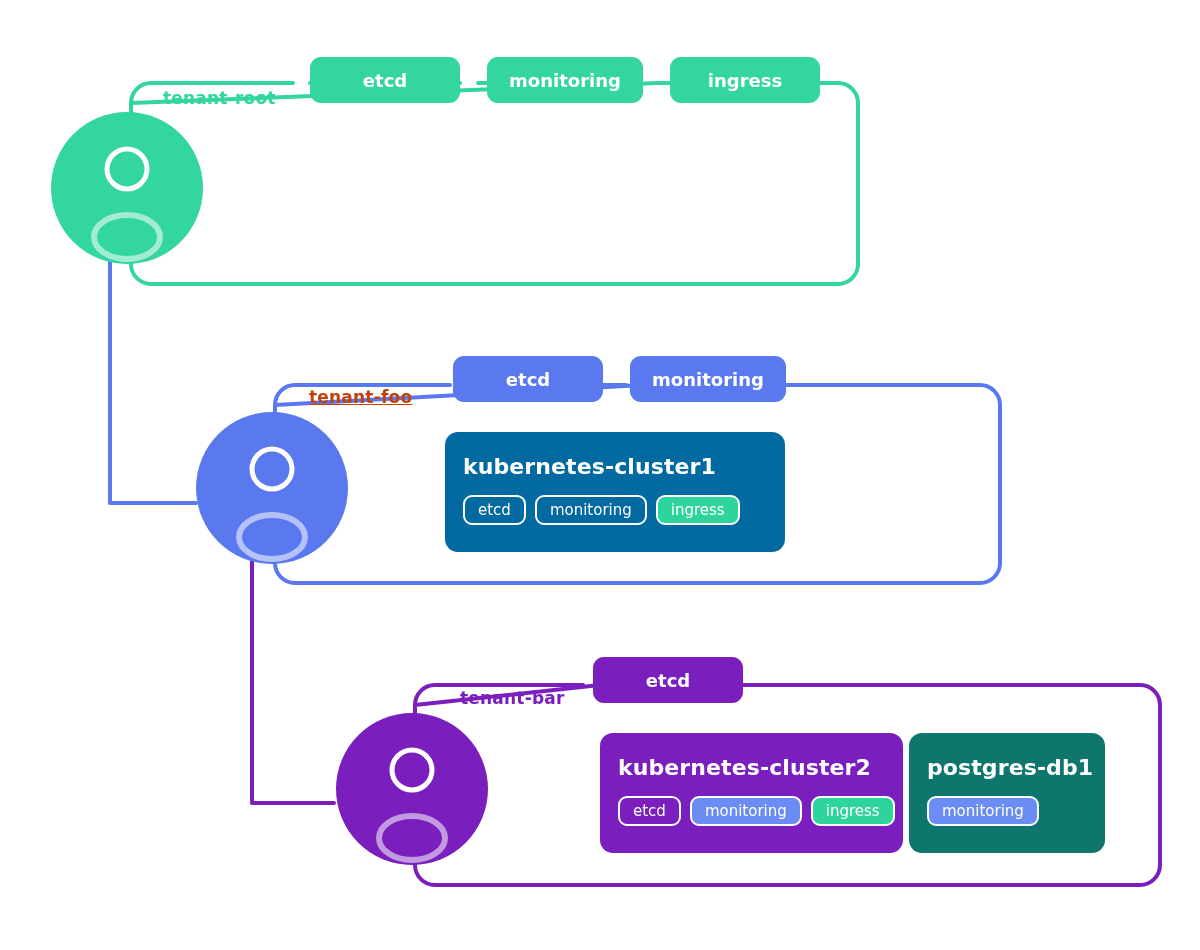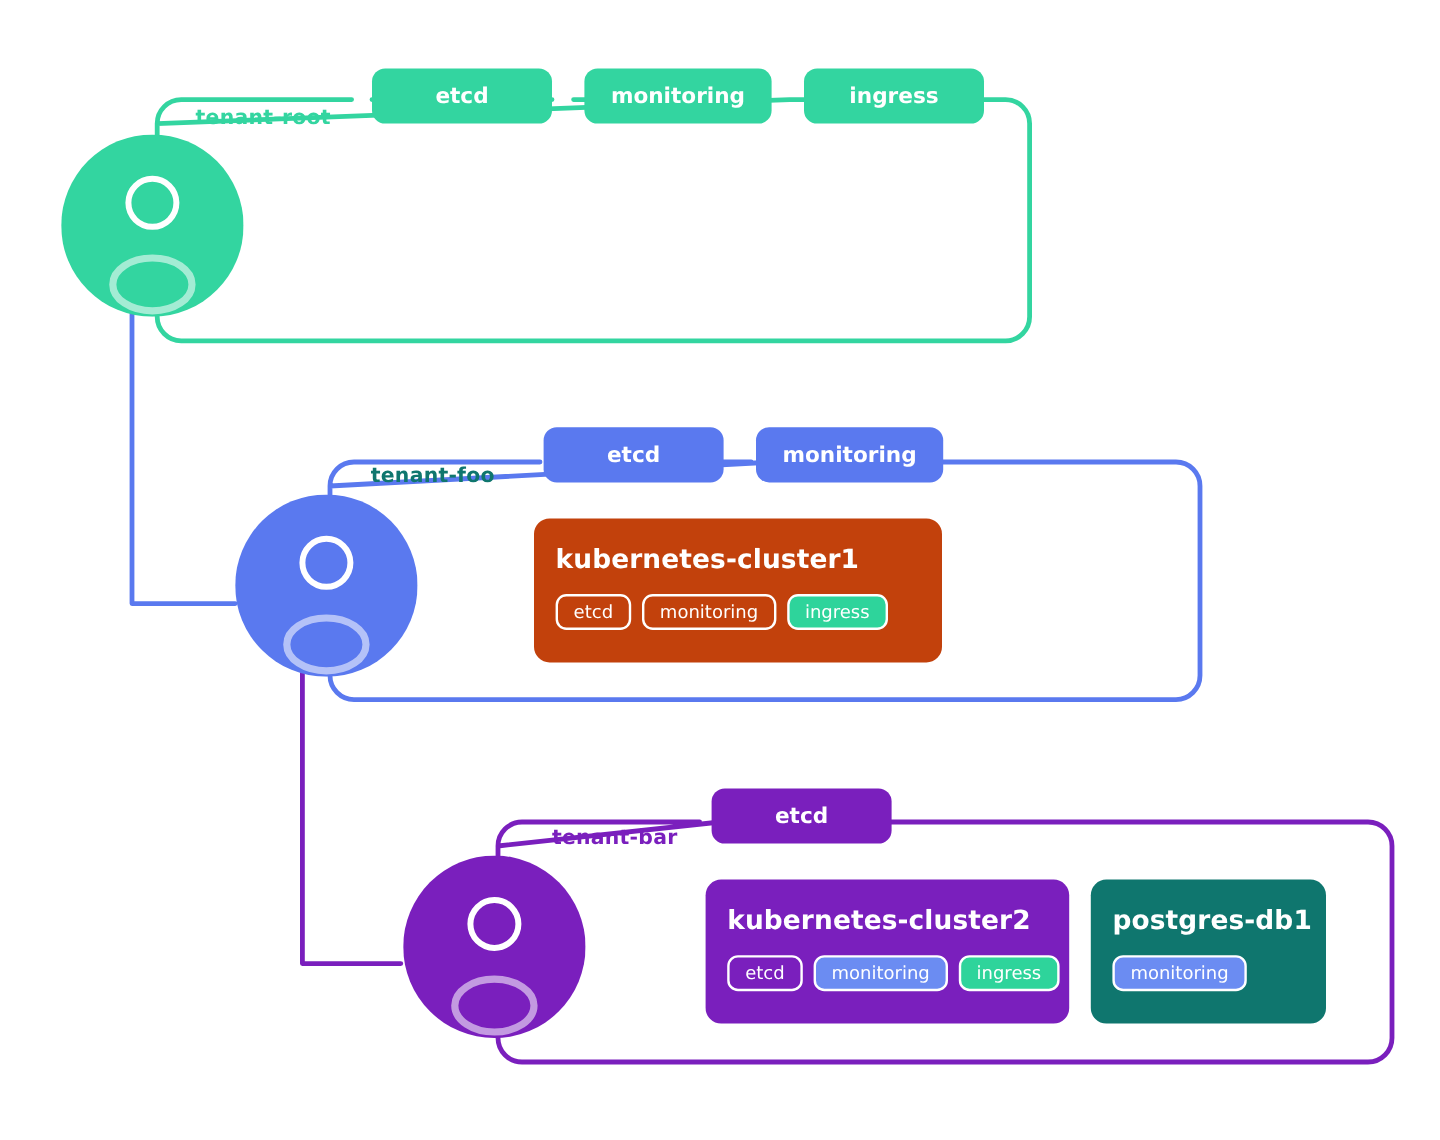--- a/index.html
+++ b/index.html
@@ -208,26 +208,26 @@
     </svg>
 
     <div class="avatar" style="left:56px; top:112px; width:152px; height:152px;">
       <svg width="152" height="152" viewBox="0 0 152 152">
         <circle cx="76" cy="76" r="76" fill="#5a79ef"></circle>
         <circle cx="76" cy="57" r="20" fill="none" stroke="#ffffff" stroke-width="5"></circle>
         <ellipse cx="76" cy="125" rx="33" ry="22" fill="none" stroke="#ffffff" stroke-opacity="0.55" stroke-width="6"></ellipse>
       </svg>
     </div>
 
-    <div class="tenant-label" style="left:169px; top:87px; color:#0f766e;">tenant-foo</div>
+    <div class="tenant-label" style="left:169px; top:87px; color:#c2410c;text-decoration:underline;">tenant-foo</div>
 
     <div class="edge-chip" style="left:313px; top:56px; width:150px; background:#5a79ef;">etcd</div>
     <div class="edge-chip" style="left:490px; top:56px; width:156px; background:#5a79ef;">monitoring</div>
 
-    <div class="card" style="left:305px; top:132px; width:340px; height:120px; background:#c2410c;">
+    <div class="card" style="left:305px; top:132px; width:340px; height:120px; background:#0369a1;">
       <div class="card-title">kubernetes-cluster1</div>
       <div class="chip-row">
         <div class="chip outline">etcd</div>
         <div class="chip outline">monitoring</div>
         <div class="chip" style="background:#2ed49b;">ingress</div>
       </div>
     </div>
   </div>
 
   <div class="tenant" style="left:280px; top:600px; width:900px; height:320px;">
@@ -266,21 +266,21 @@
         <circle cx="76" cy="76" r="76" fill="#7a1fbd"></circle>
         <circle cx="76" cy="57" r="20" fill="none" stroke="#ffffff" stroke-width="5"></circle>
         <ellipse cx="76" cy="125" rx="33" ry="22" fill="none" stroke="#ffffff" stroke-opacity="0.55" stroke-width="6"></ellipse>
       </svg>
     </div>
 
     <div class="tenant-label" style="left:180px; top:88px; color:#7a1fbd;">tenant-bar</div>
 
     <div class="edge-chip" style="left:313px; top:57px; width:150px; background:#7a1fbd;">etcd</div>
 
-    <div class="card" style="left:308px; top:133px; width:303px; height:120px; background:#7a1fbd;">
+    <div class="card" style="left:320px; top:133px; width:303px; height:120px; background:#7a1fbd;">
       <div class="card-title">kubernetes-cluster2</div>
       <div class="chip-row">
         <div class="chip outline">etcd</div>
         <div class="chip" style="background:#6b8cf2;">monitoring</div>
         <div class="chip" style="background:#2ed49b;">ingress</div>
       </div>
     </div>
 
     <div class="card" style="left:629px; top:133px; width:196px; height:120px; background:#0f766e;">
       <div class="card-title">postgres-db1</div>

